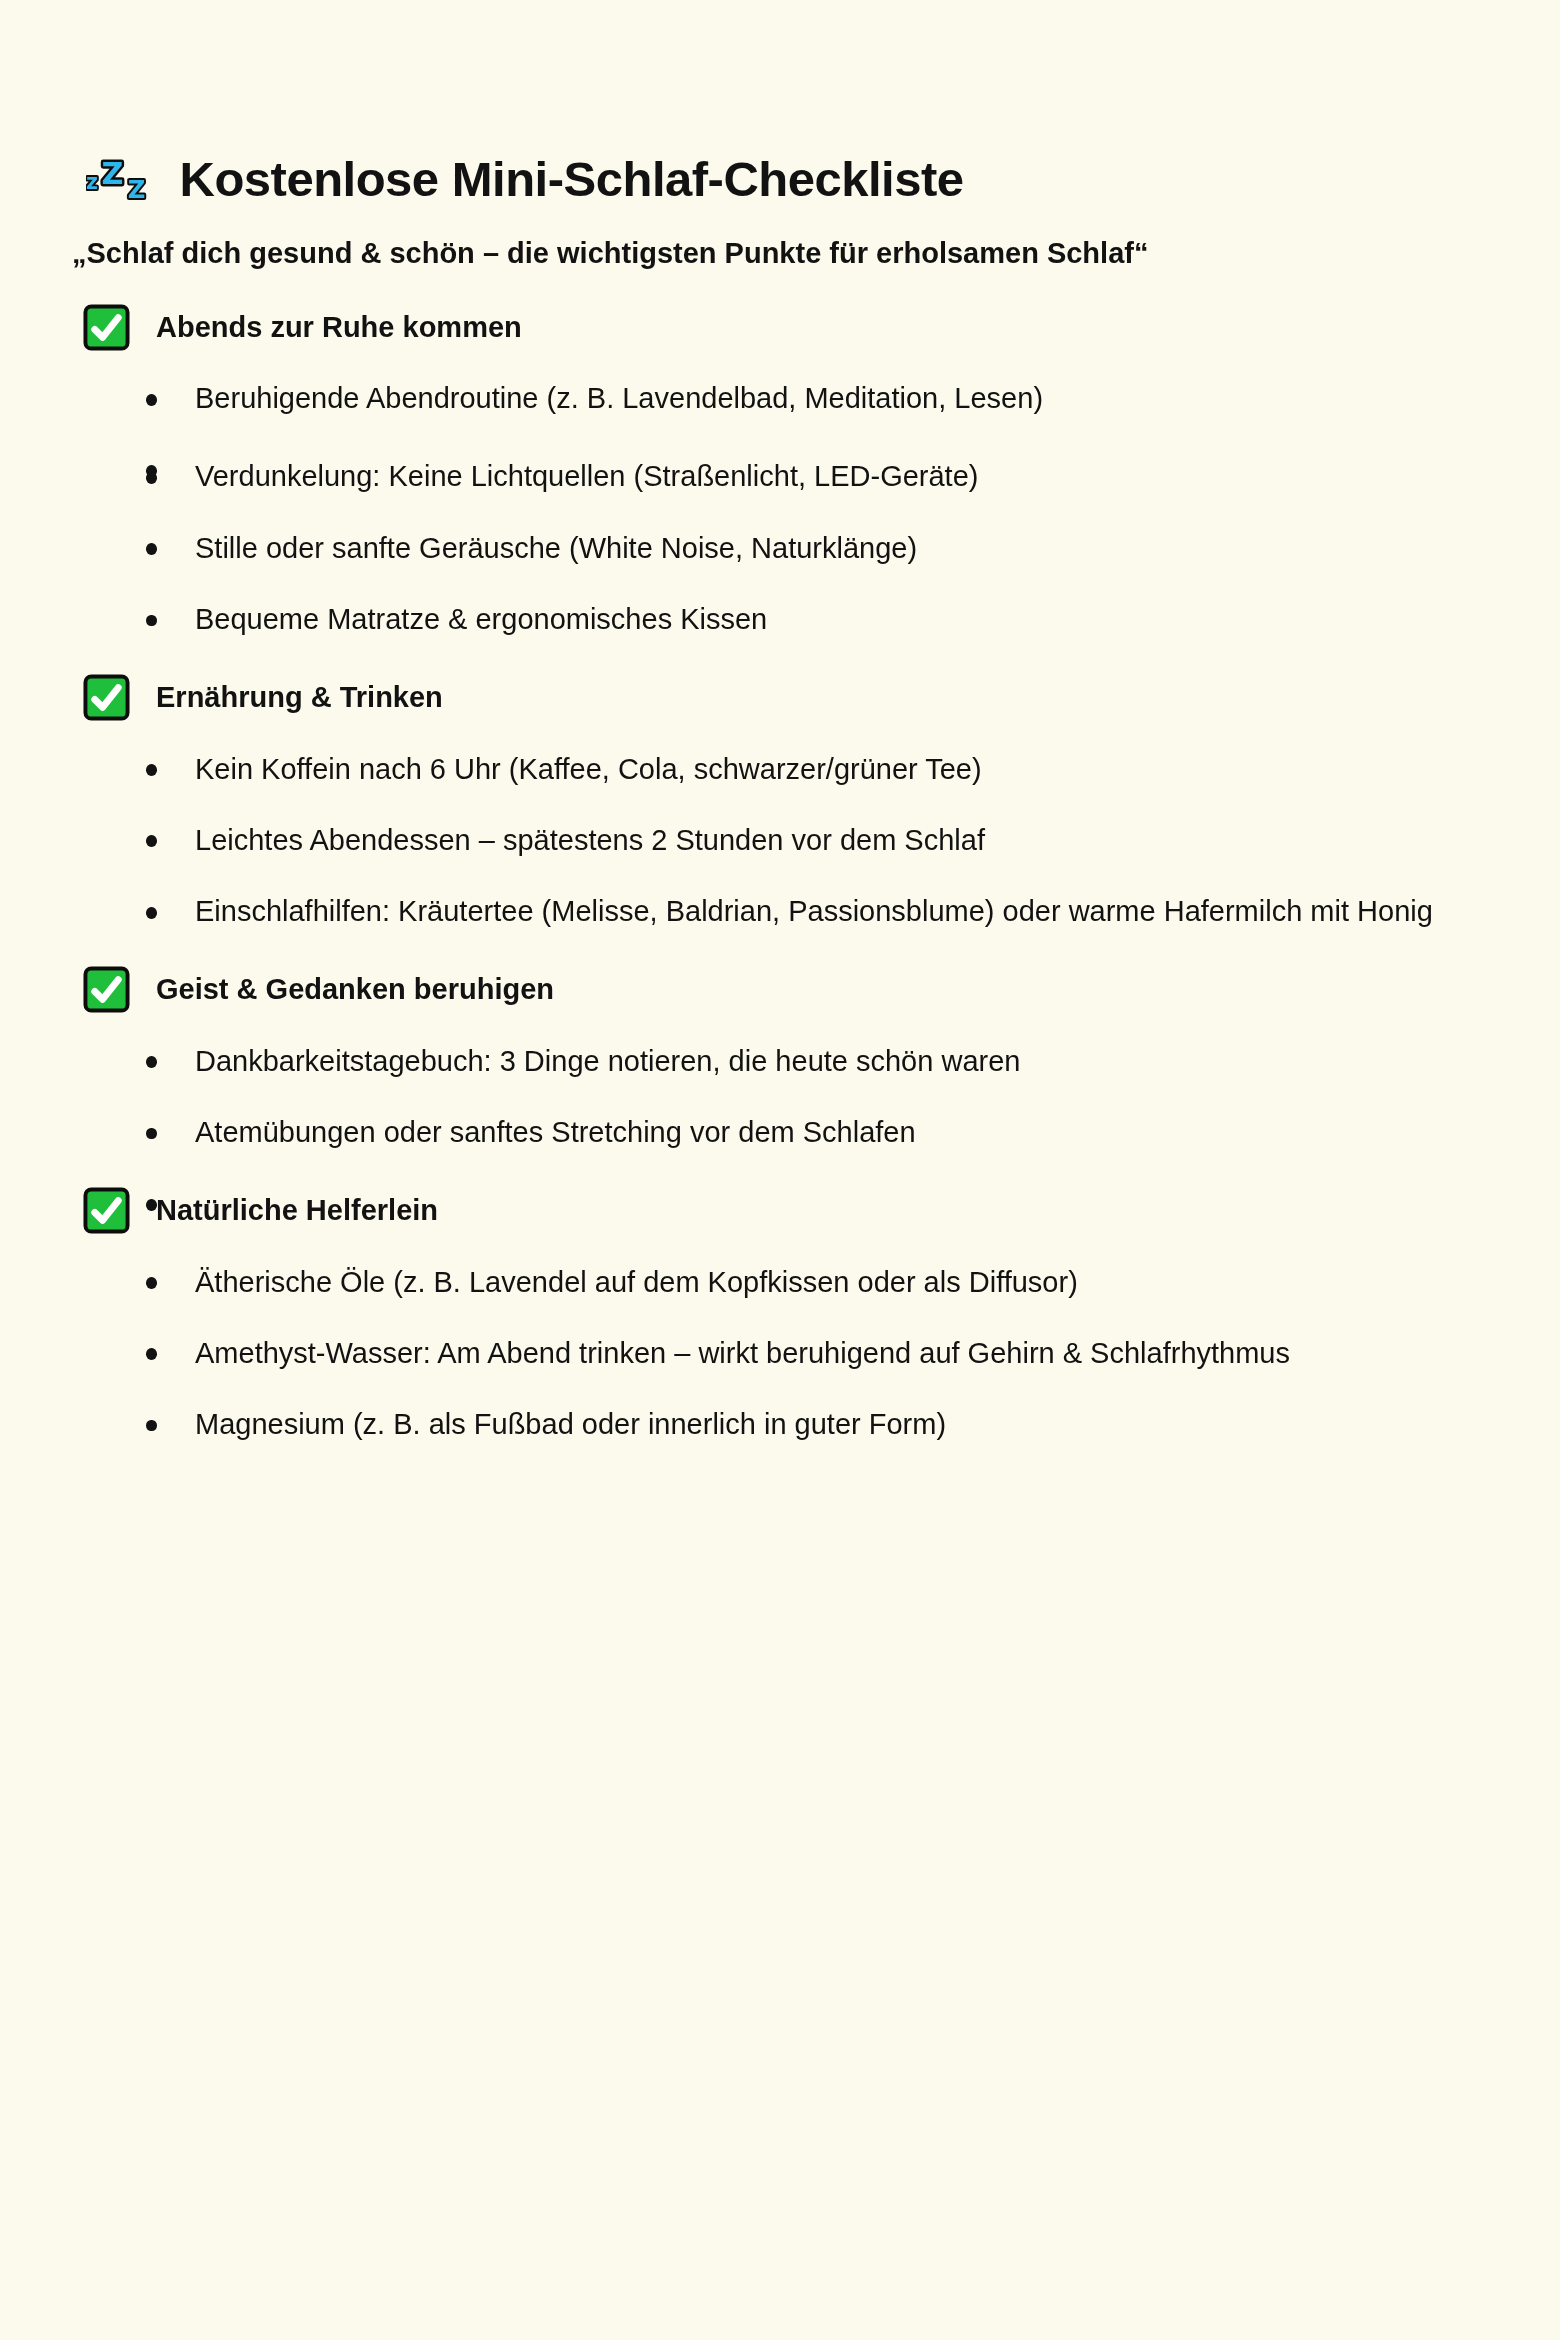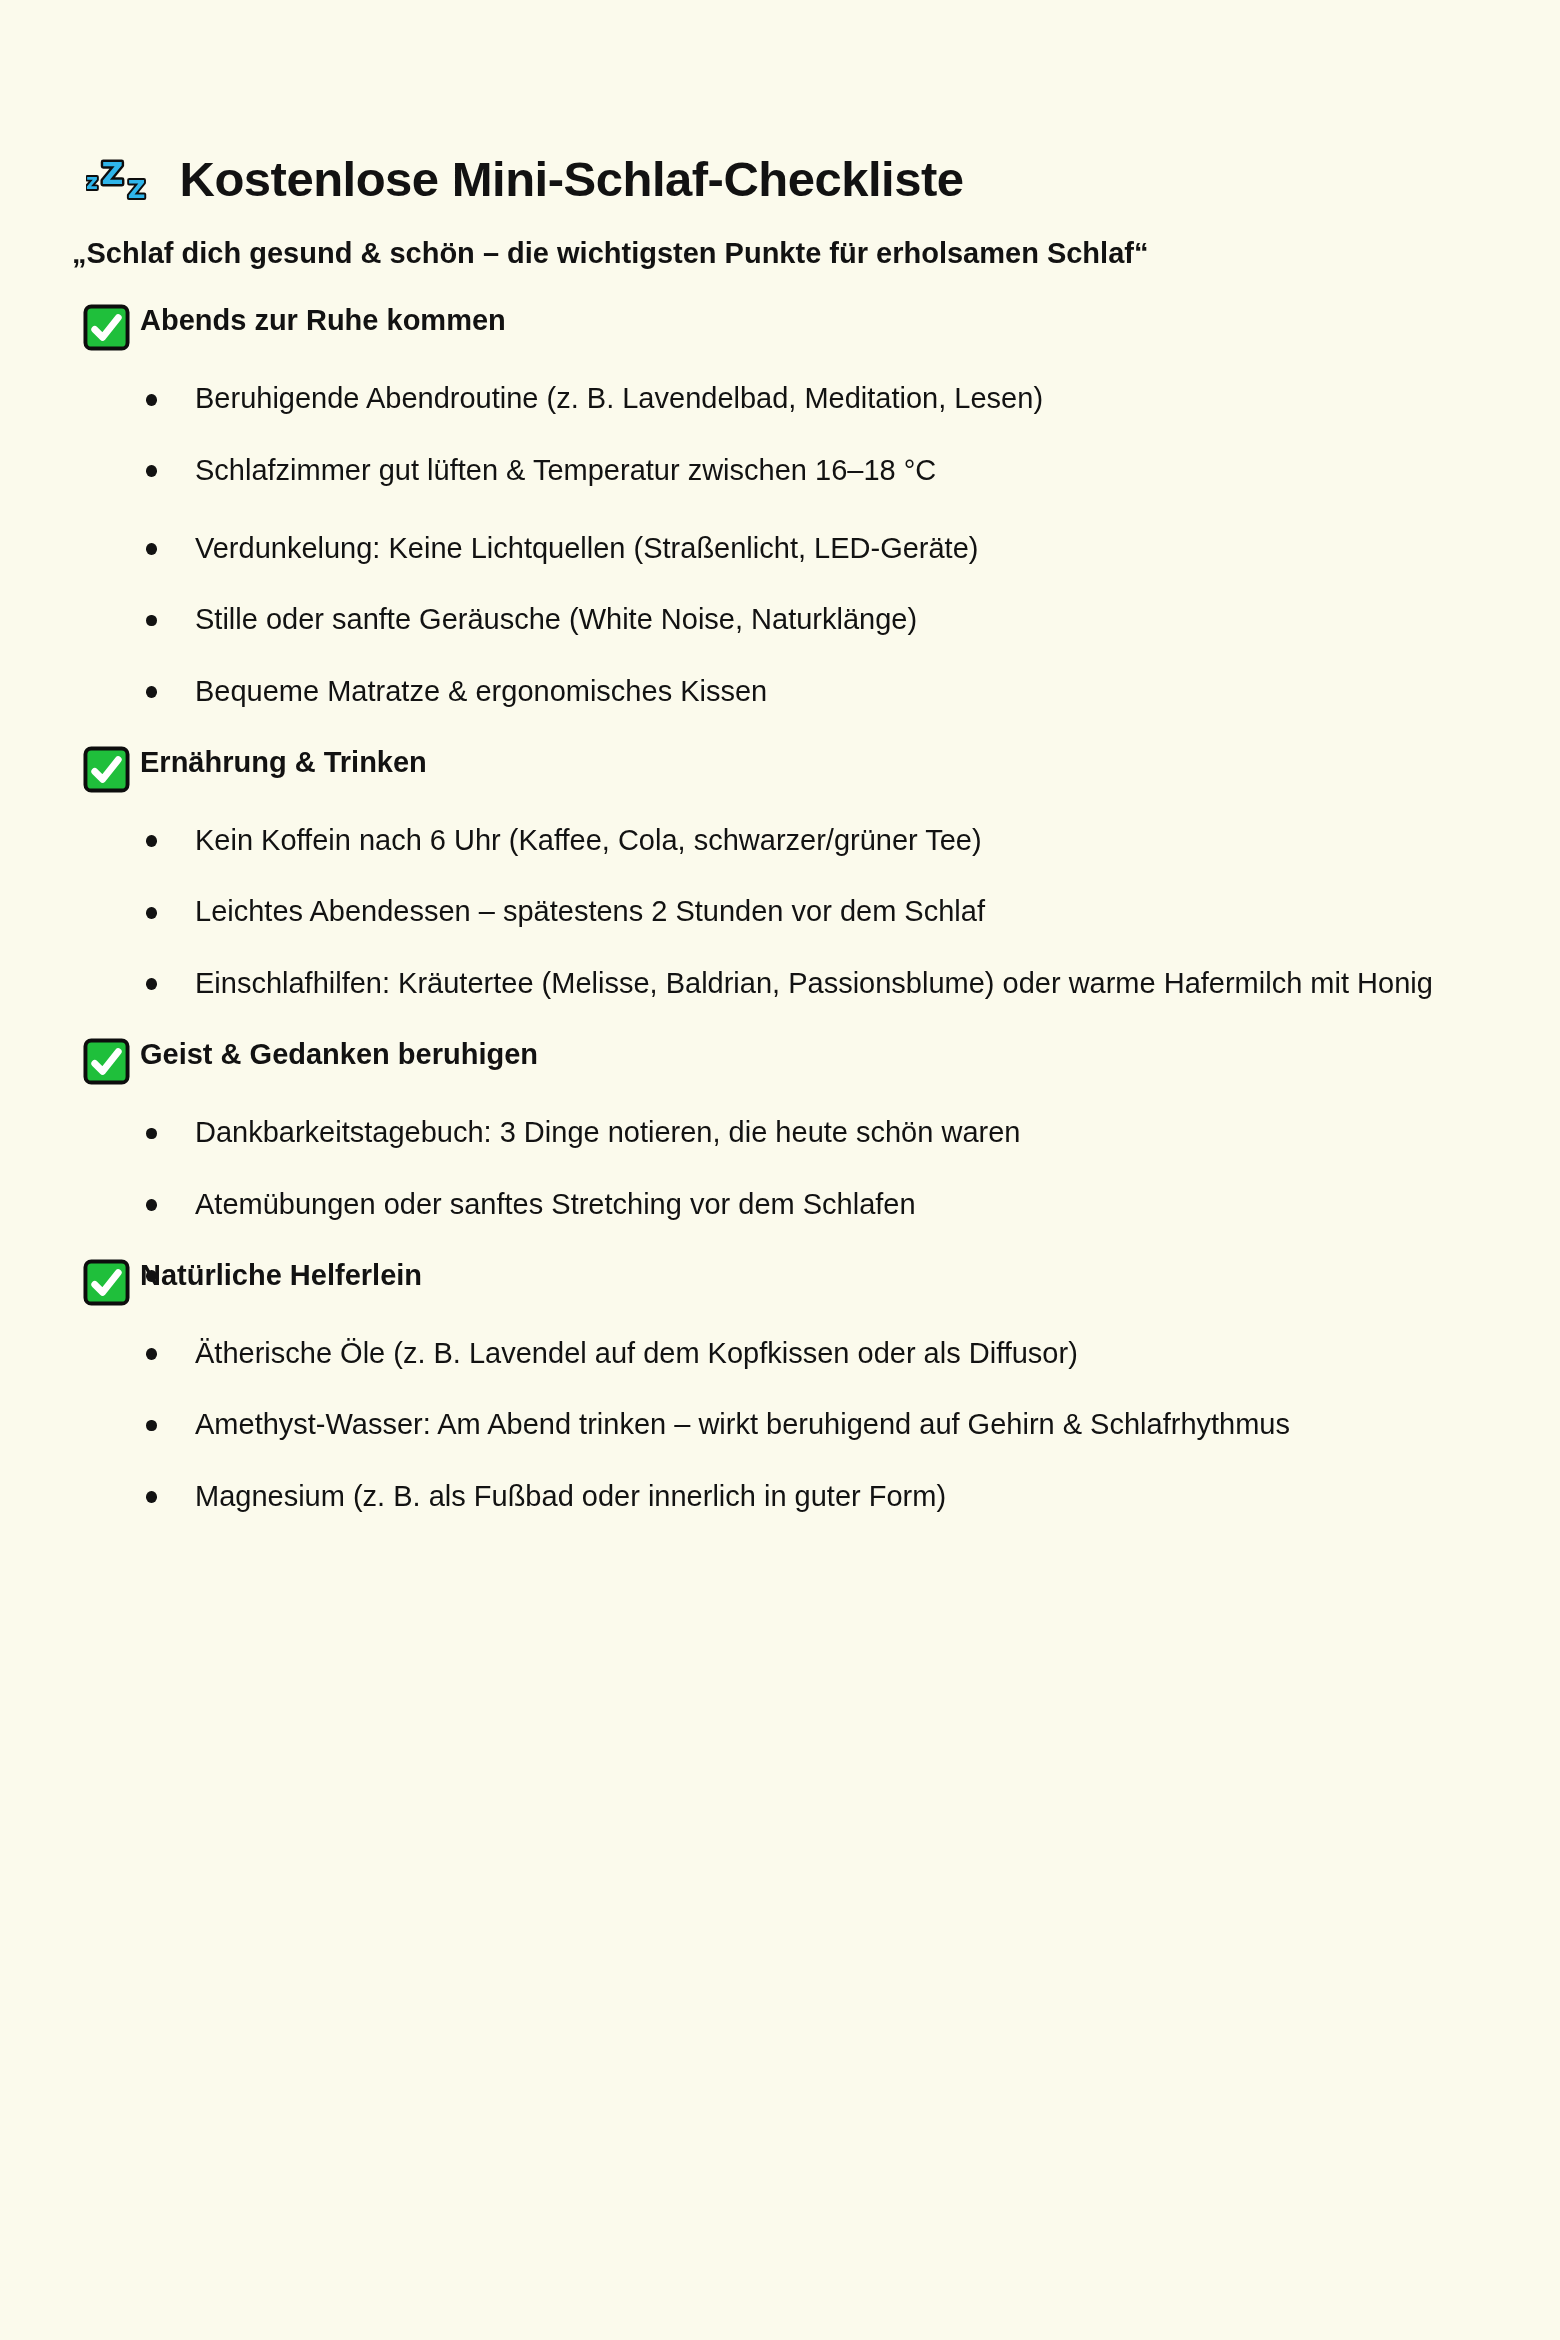--- a/index.html
+++ b/index.html
@@ -45,22 +45,22 @@
     line-height: 39px;
   }
   .section {
     margin-top: 31px;
   }
   .section:first-of-type {
     margin-top: 39px;
   }
   .section-heading {
     display: flex;
-    align-items: flex-start;
-    gap: 10px;
+    align-items: center;
+    gap: 26px;
     margin-left: 83px;
     height: 47px;
   }
   .check-icon {
     width: 47px;
     height: 47px;
     flex: 0 0 auto;
   }
   .section-title {
     font-size: 29px;
@@ -111,21 +111,21 @@
   <div class="section">
     <div class="section-heading">
       <svg class="check-icon" viewBox="0 0 48 48">
         <rect x="2.5" y="2.5" width="43" height="43" rx="6" fill="#1FBF3B" stroke="#0D0D0D" stroke-width="4"></rect>
         <path d="M12 26 L20 34 L36 14" stroke="#FFFFFF" stroke-width="7" fill="none" stroke-linecap="round" stroke-linejoin="round"></path>
       </svg>
       <span class="section-title">Abends zur Ruhe kommen</span>
     </div>
     <ul class="checklist">
       <li><span class="bullet-dot"></span><span>Beruhigende Abendroutine (z. B. Lavendelbad, Meditation, Lesen)</span></li>
-      <li><span class="bullet-dot"></span><span>Schlafzimmer gut lüften &amp; Temperatur zwischen 16–18 °C</span></li>
+      <li><span class="bullet-dot"></span></li>
     </ul>
   </div>
 
   <div class="section">
     <ul class="checklist">
       <li><span class="bullet-dot"></span><span>Verdunkelung: Keine Lichtquellen (Straßenlicht, LED-Geräte)</span></li>
       <li><span class="bullet-dot"></span><span>Stille oder sanfte Geräusche (White Noise, Naturklänge)</span></li>
       <li><span class="bullet-dot"></span><span>Bequeme Matratze &amp; ergonomisches Kissen</span></li>
     </ul>
   </div>

